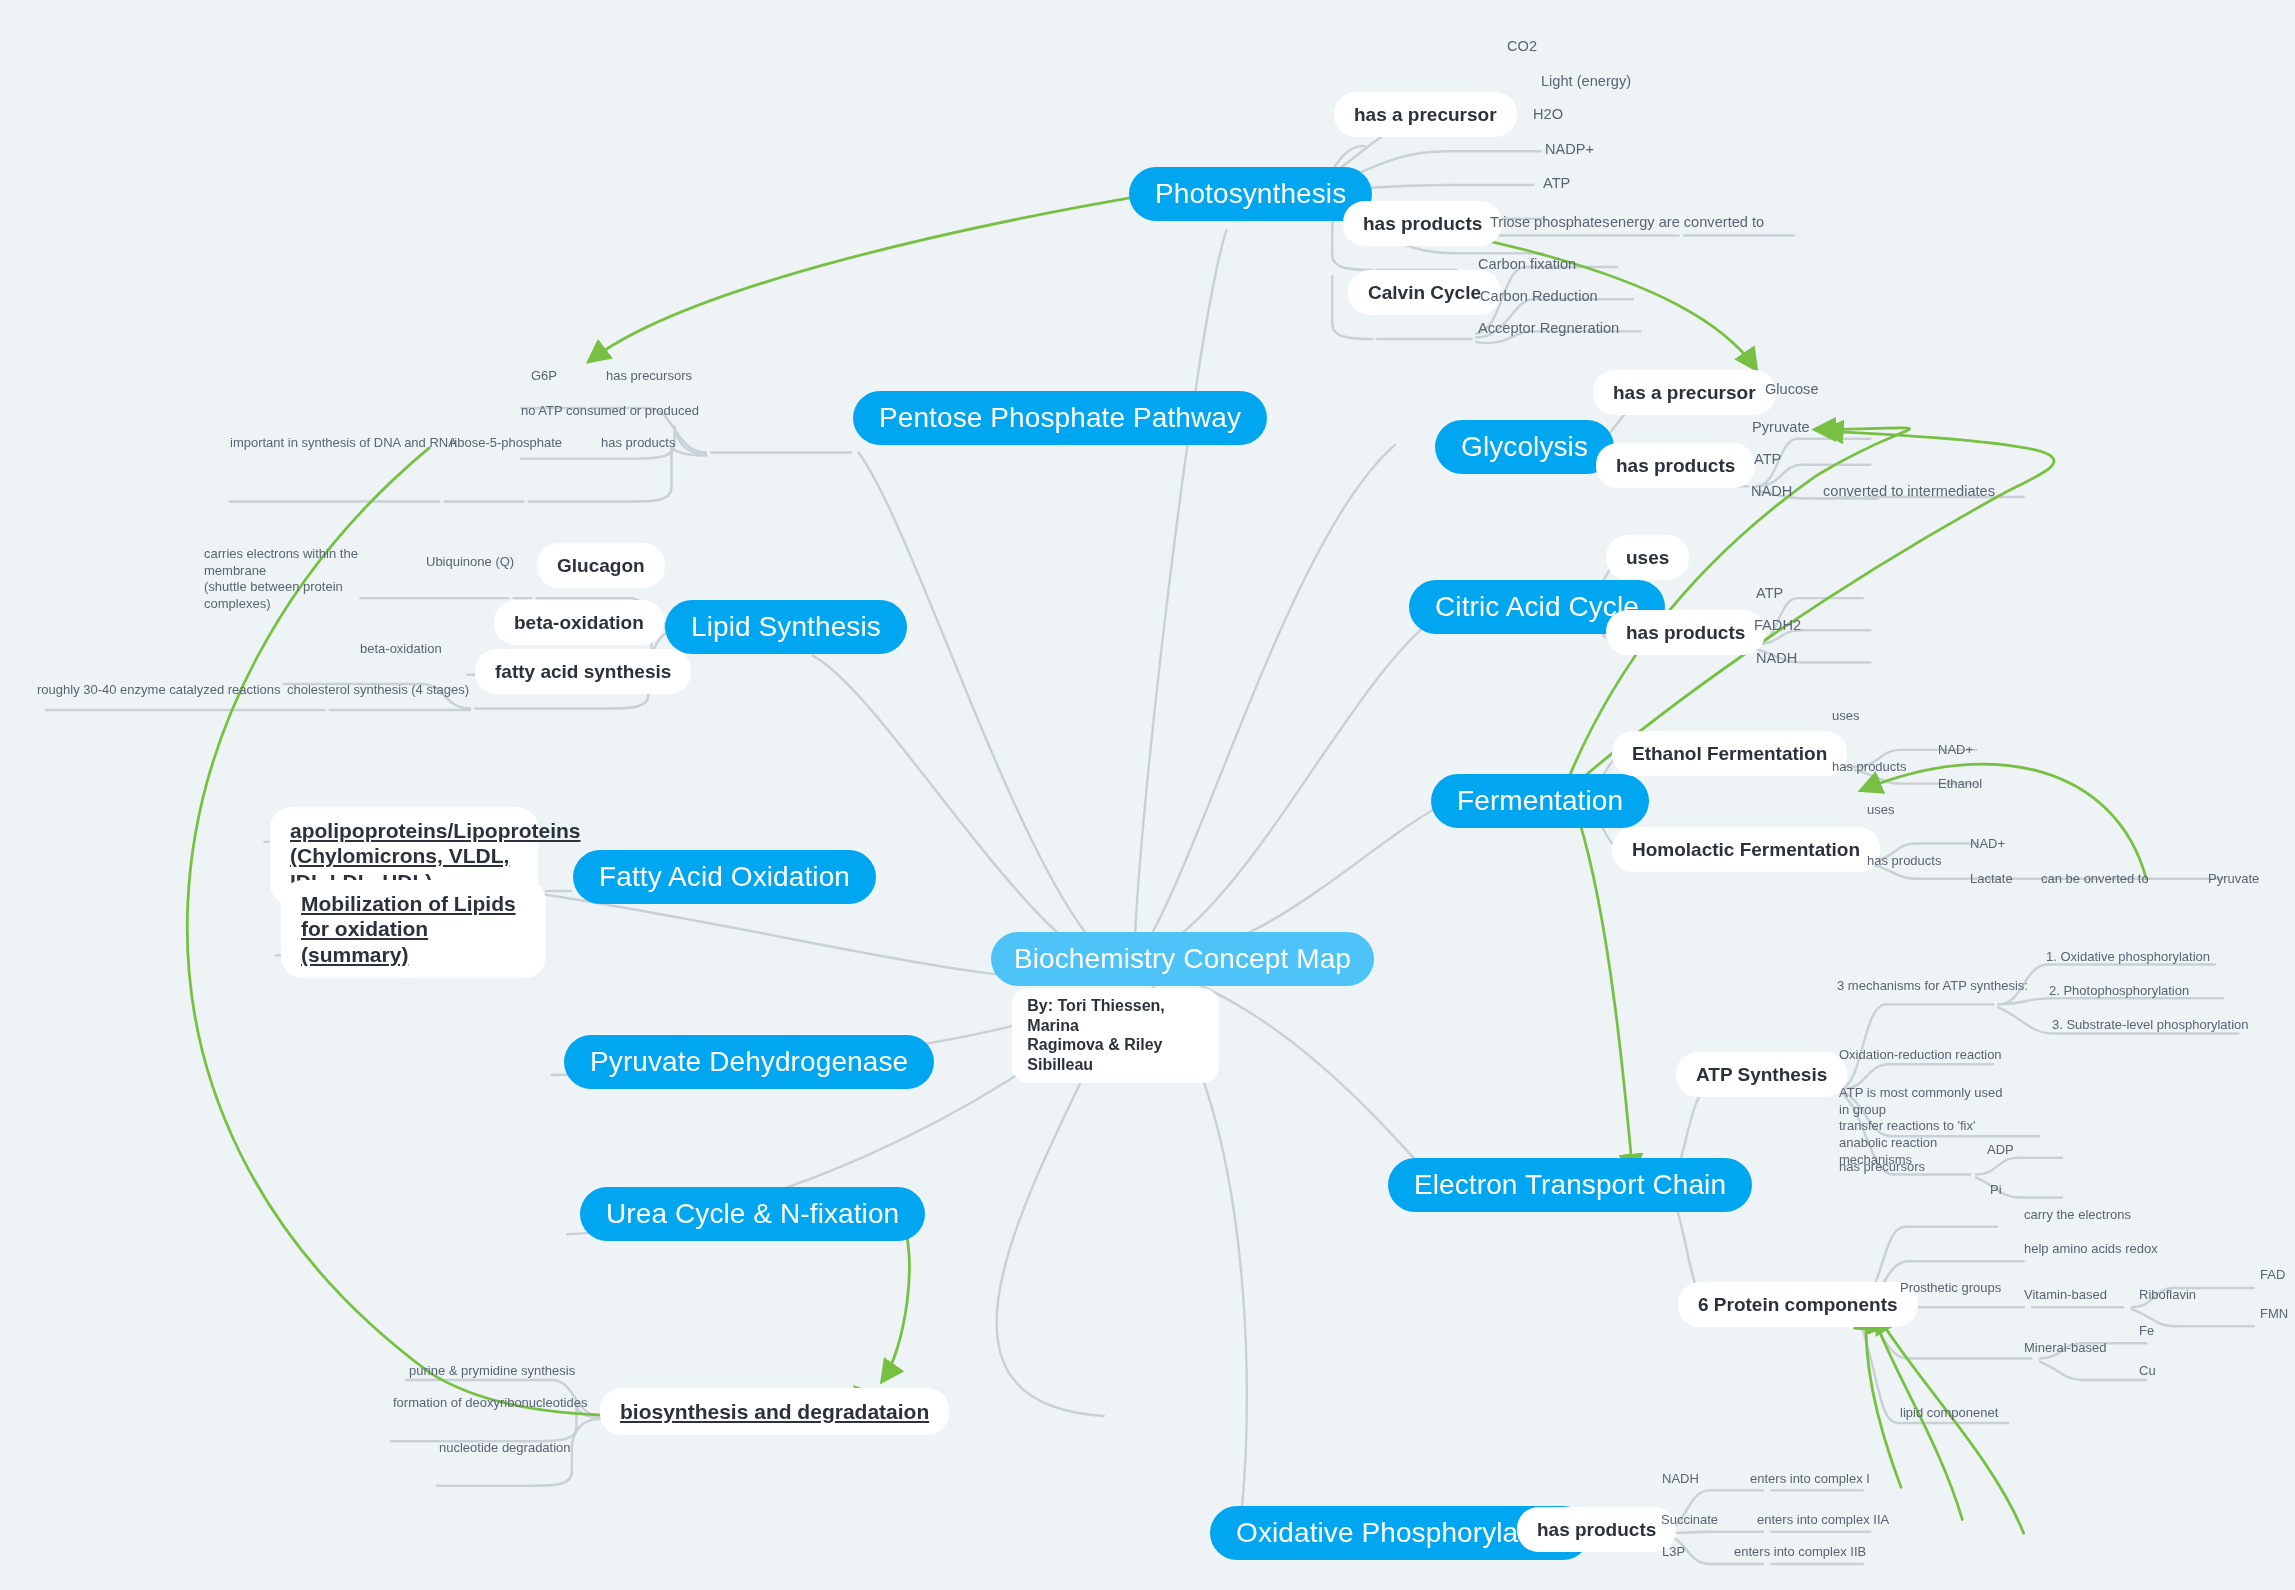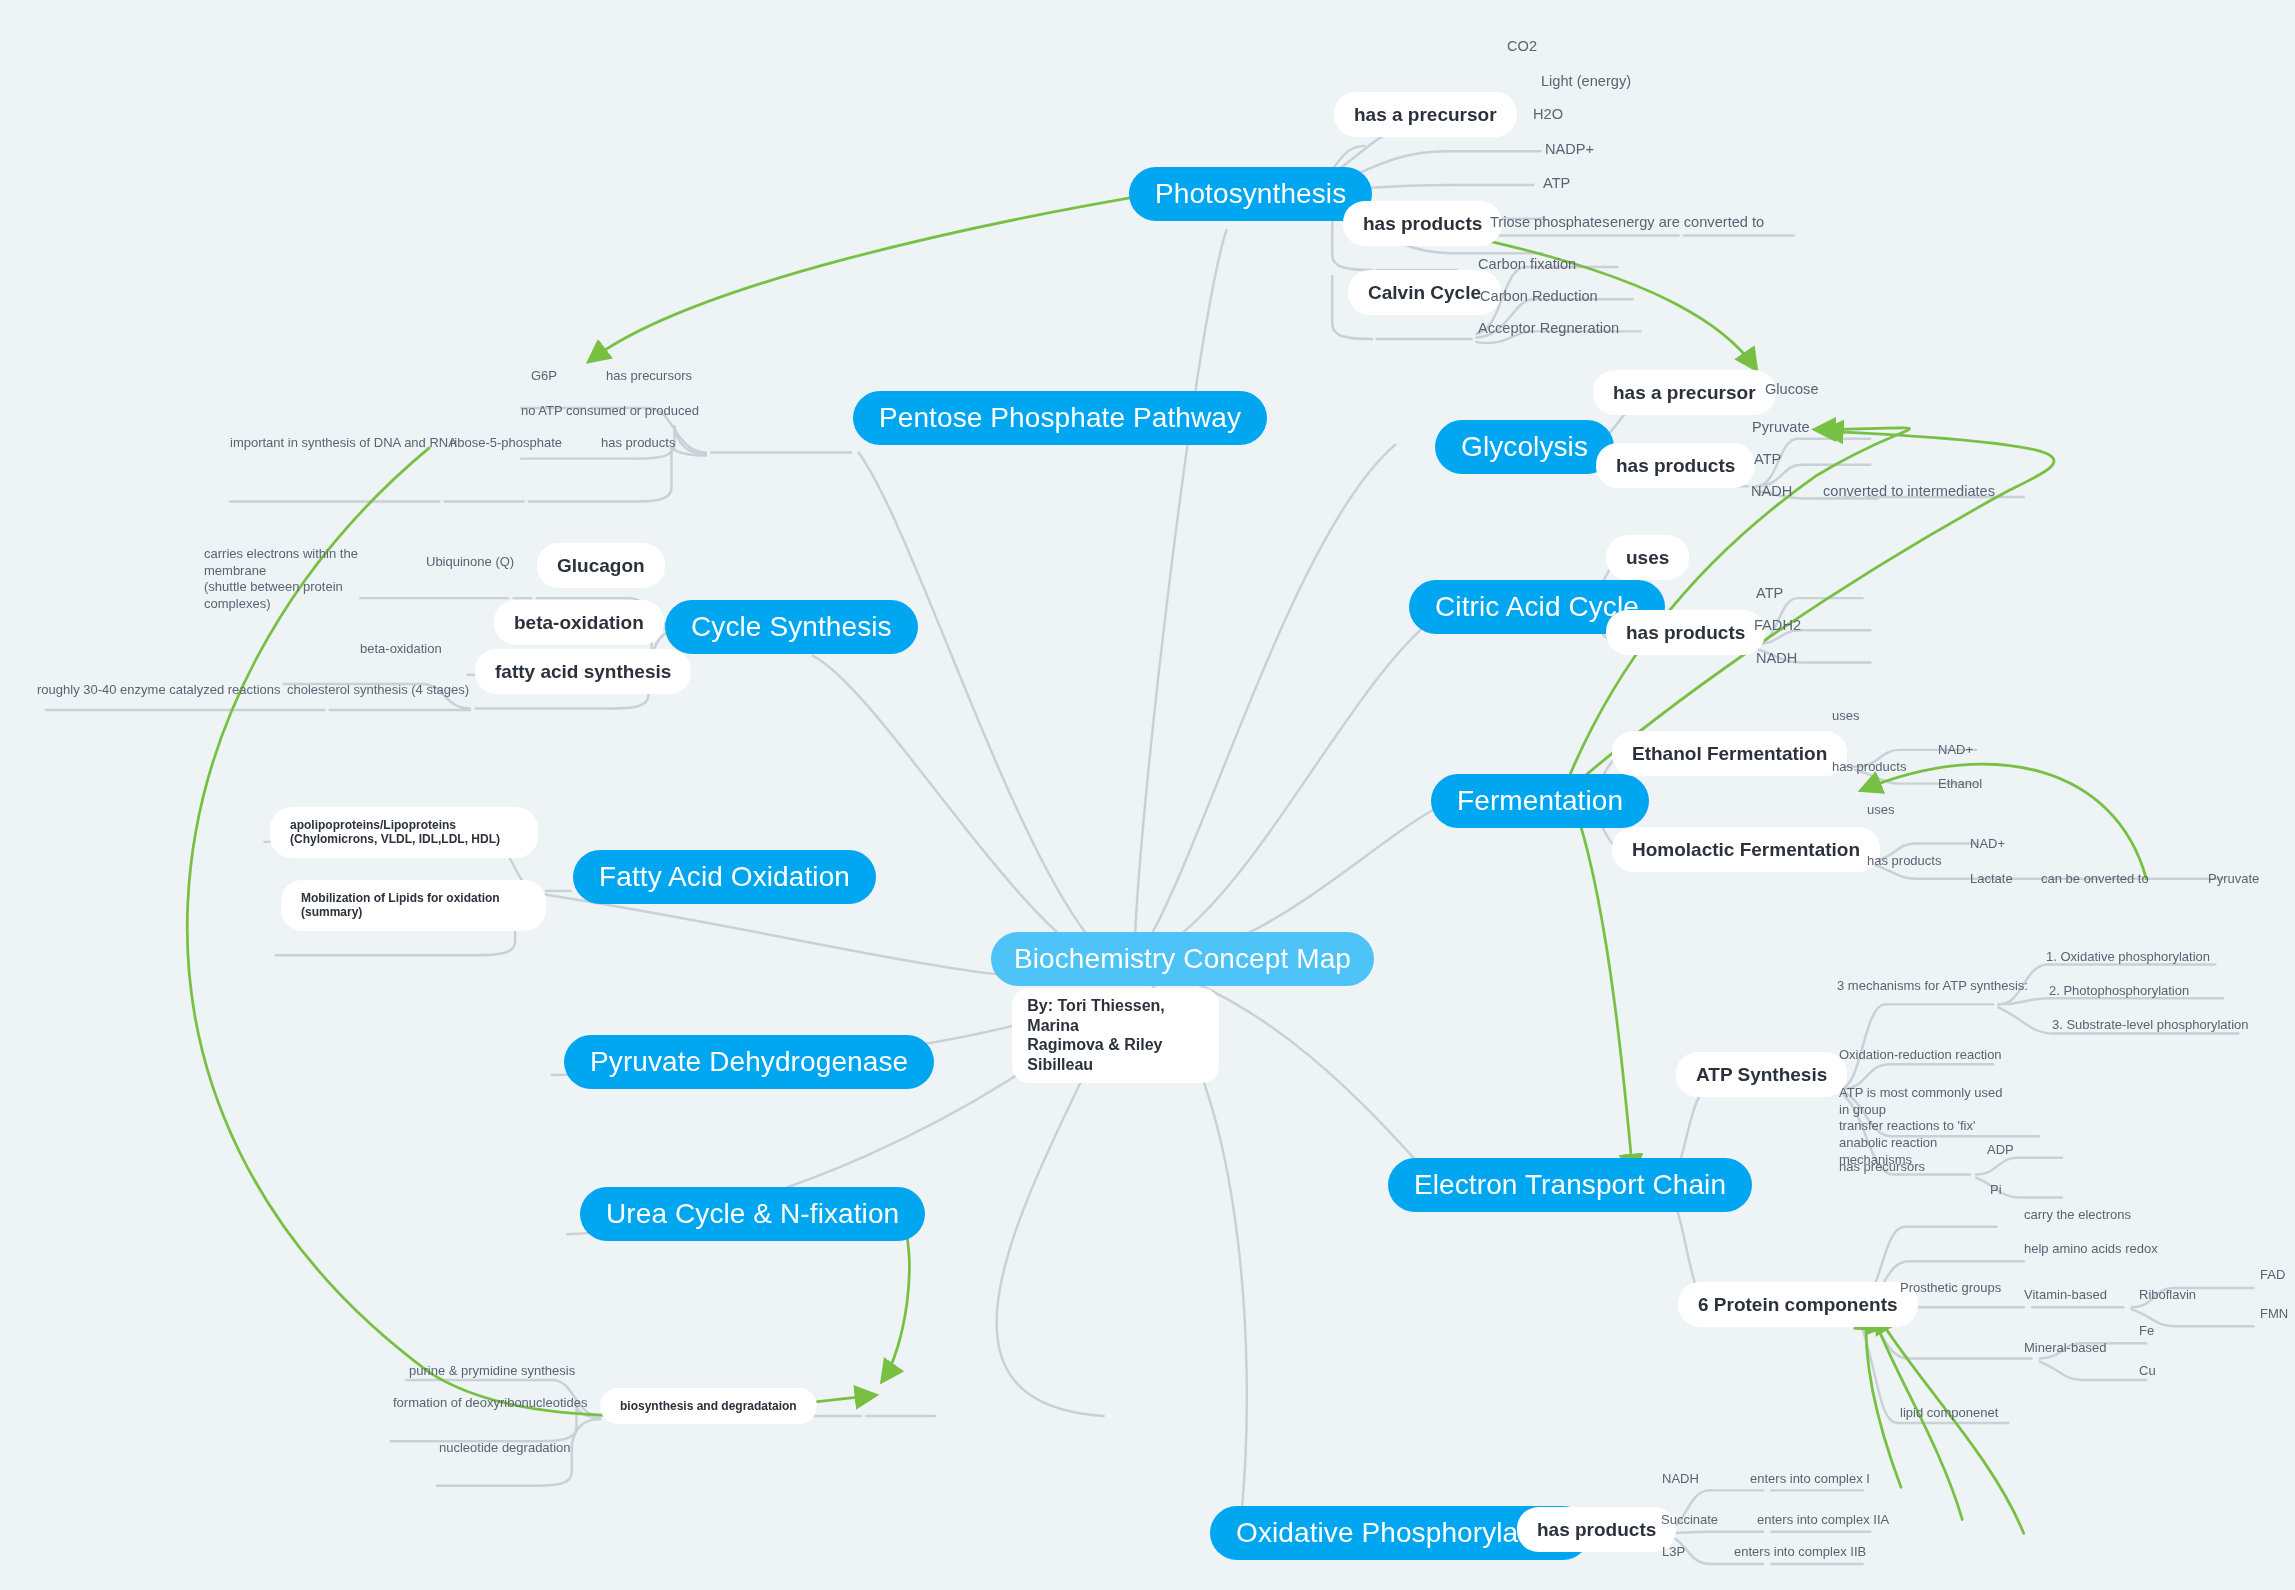--- a/index.html
+++ b/index.html
@@ -50,21 +50,21 @@
   .white-box{
     background:#ffffff;
     color:#2b323c;
     border-radius:21.5px;
     font-size:19px;
     font-weight:bold;
     padding:10.7px 20px;
     line-height:1.22;
     white-space:normal;
   }
-  .white-box.small{ font-size:12px; }
+  .white-box.small{ font-size:21px;text-decoration:underline; }
   .white-box.byline{ font-size:16px; border-radius:17px; padding:8.4px 15.3px; text-align:left; justify-content:flex-start;}
   
   .leaf{
     position:absolute;
     font-size:14.6px;
     color:#5a6472;
     white-space:nowrap;
     line-height:1.28;
   }
   .leaf.wrap{ white-space:normal; }
@@ -397,21 +397,21 @@
   <div class="leaf tiny" style="left:1734px; top:1544px;">enters into complex IIB</div>
 
   <div class="node pill" style="left:853px; top:391px;">Pentose Phosphate Pathway</div>
   <div class="leaf tiny" style="left:606px; top:368px;">has precursors</div>
   <div class="leaf tiny" style="left:531px; top:368px;">G6P</div>
   <div class="leaf tiny" style="left:521px; top:403px;">no ATP consumed or produced</div>
   <div class="leaf tiny" style="left:601px; top:435px;">has products</div>
   <div class="leaf tiny" style="left:450px; top:435px;">ribose-5-phosphate</div>
   <div class="leaf tiny" style="left:230px; top:435px;">important in synthesis of DNA and RNA</div>
 
-  <div class="node pill" style="left:665px; top:600px;">Cycle Synthesis</div>
+  <div class="node pill" style="left:665px; top:600px;">Lipid Synthesis</div>
   <div class="node white-box" style="left:537px; top:543px;">Glucagon</div>
   <div class="leaf tiny" style="left:426px; top:554px;">Ubiquinone (Q)</div>
   <div class="leaf tiny wrap" style="left:204px; top:546px; width:184px;">
     <span>carries electrons within the membrane</span><br>
     <span>(shuttle between protein complexes)</span>
   </div>
   <div class="node white-box" style="left:494px; top:600px;">beta-oxidation</div>
   <div class="node white-box" style="left:475px; top:649px;">fatty acid synthesis</div>
   <div class="leaf tiny" style="left:360px; top:641px;">beta-oxidation</div>
   <div class="leaf tiny" style="left:287px; top:682px;">cholesterol synthesis (4 stages)</div>

